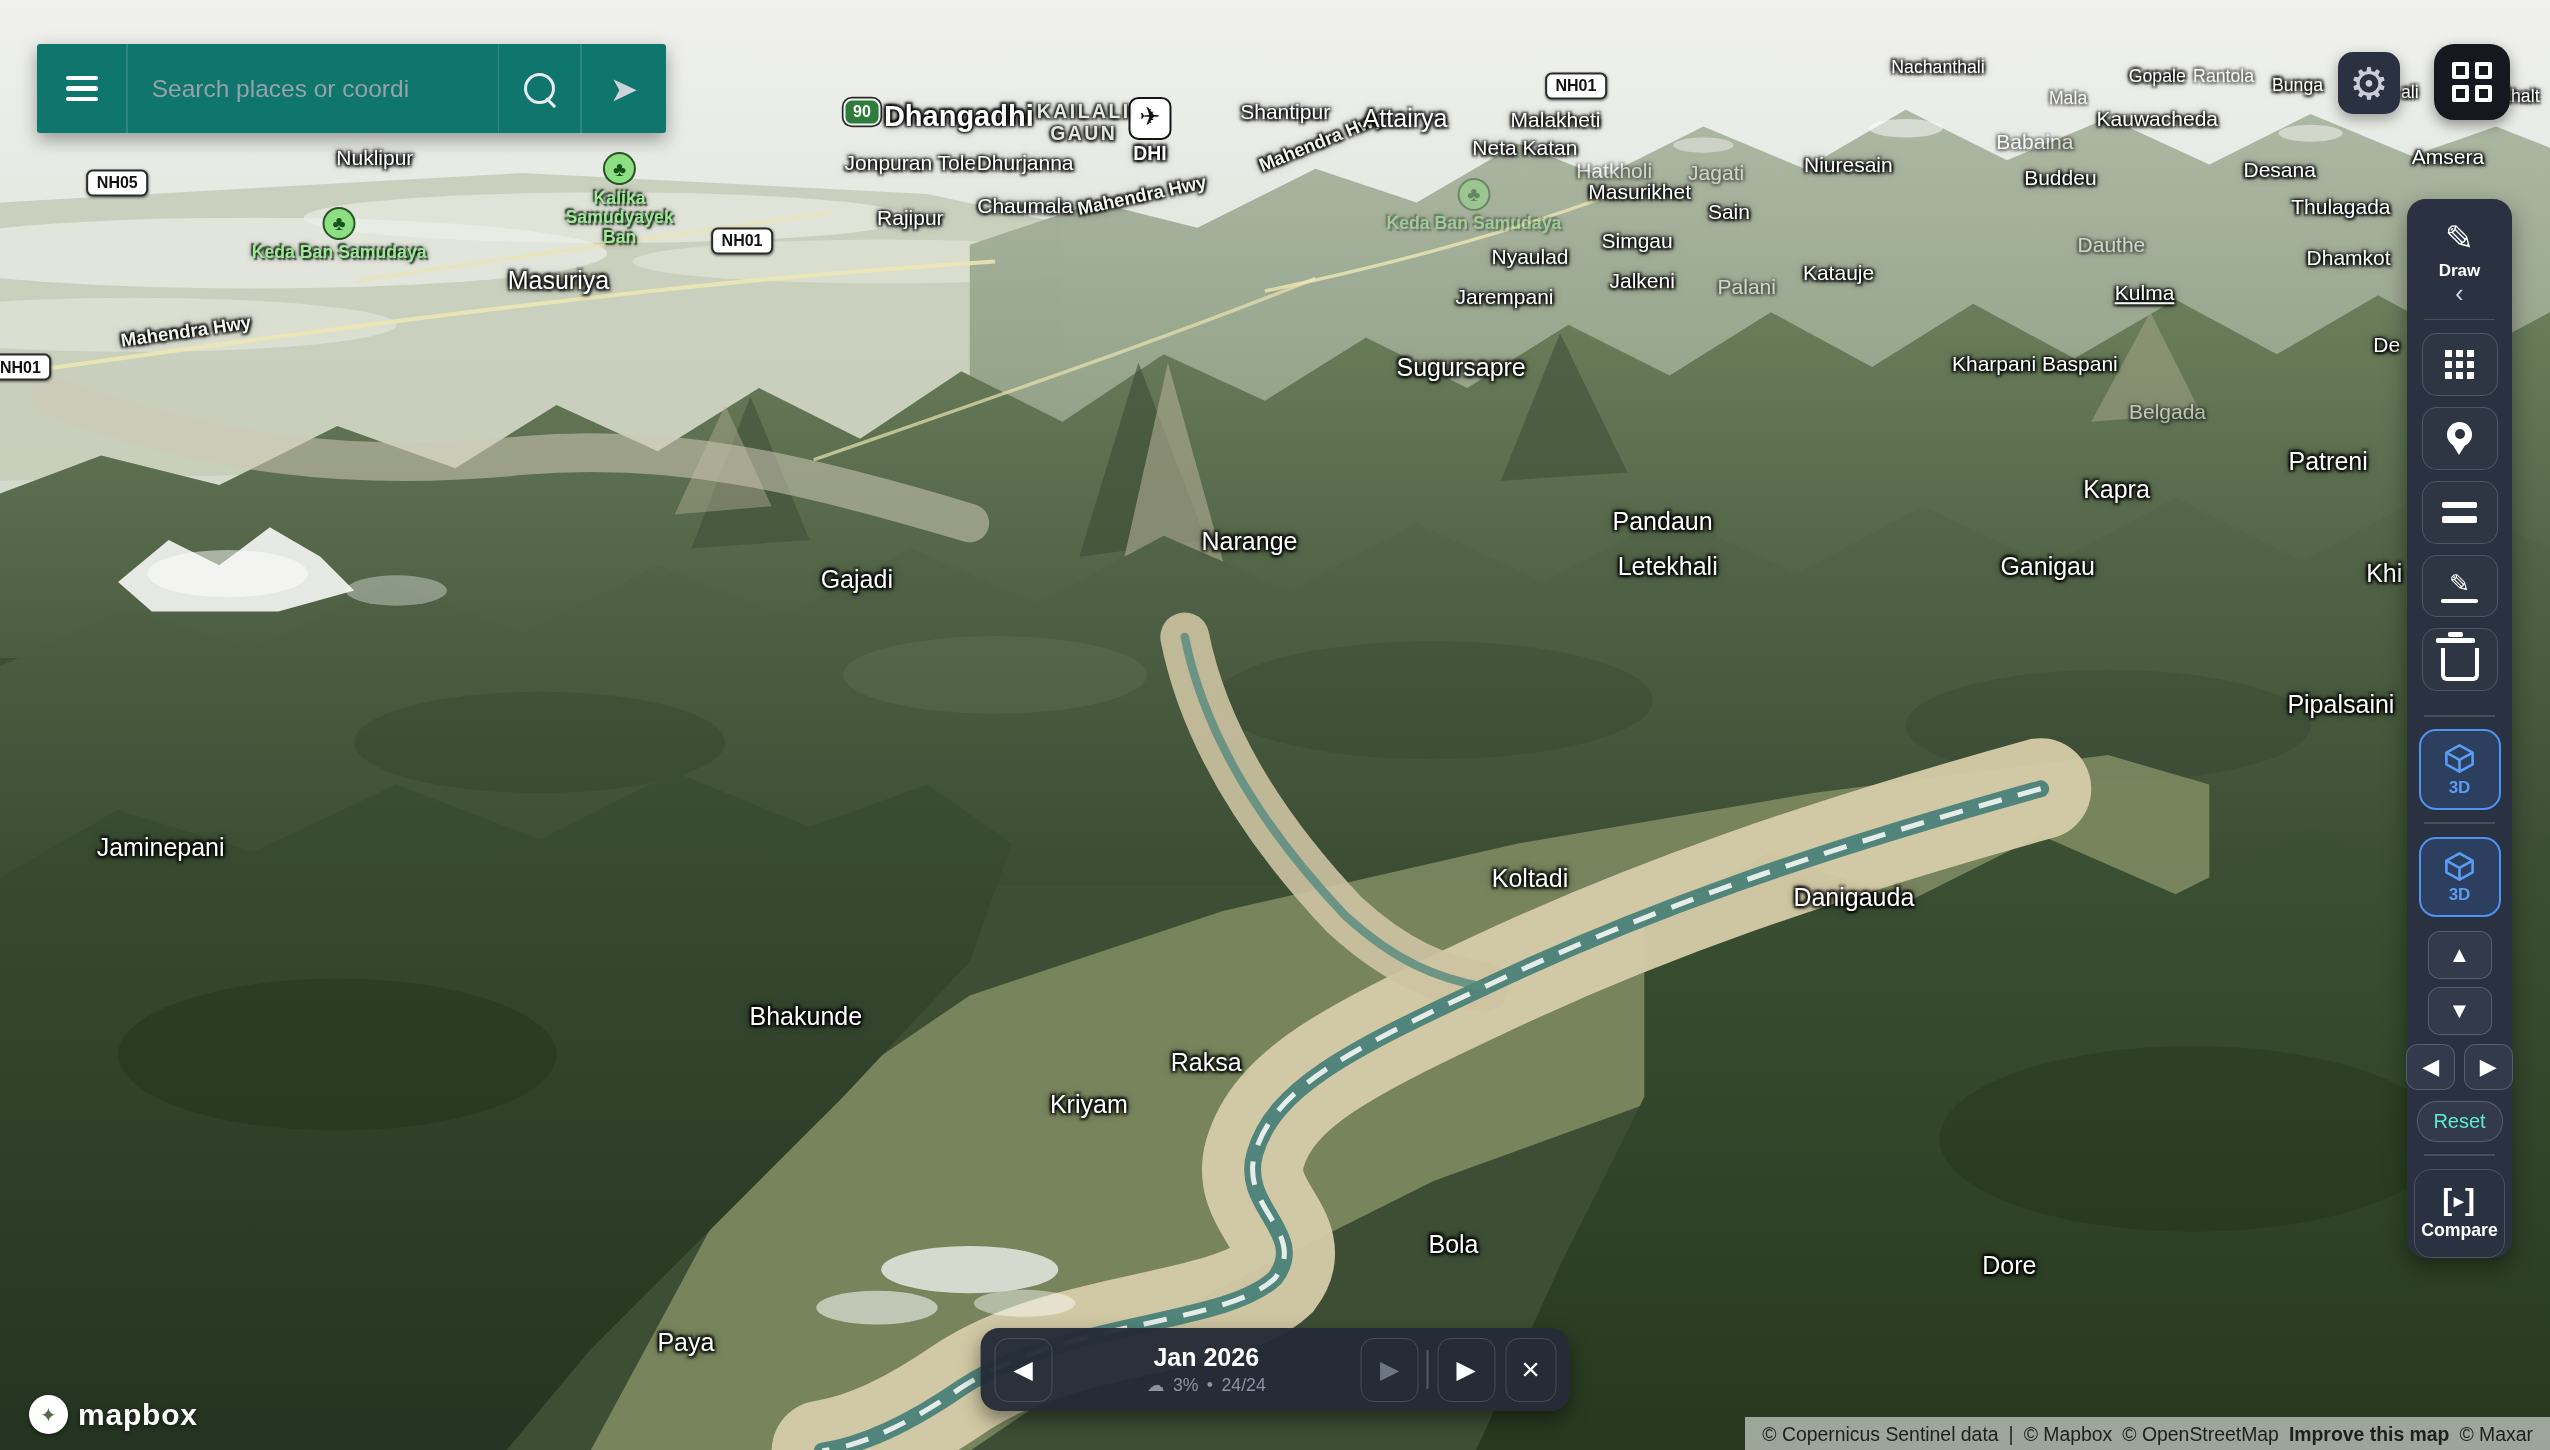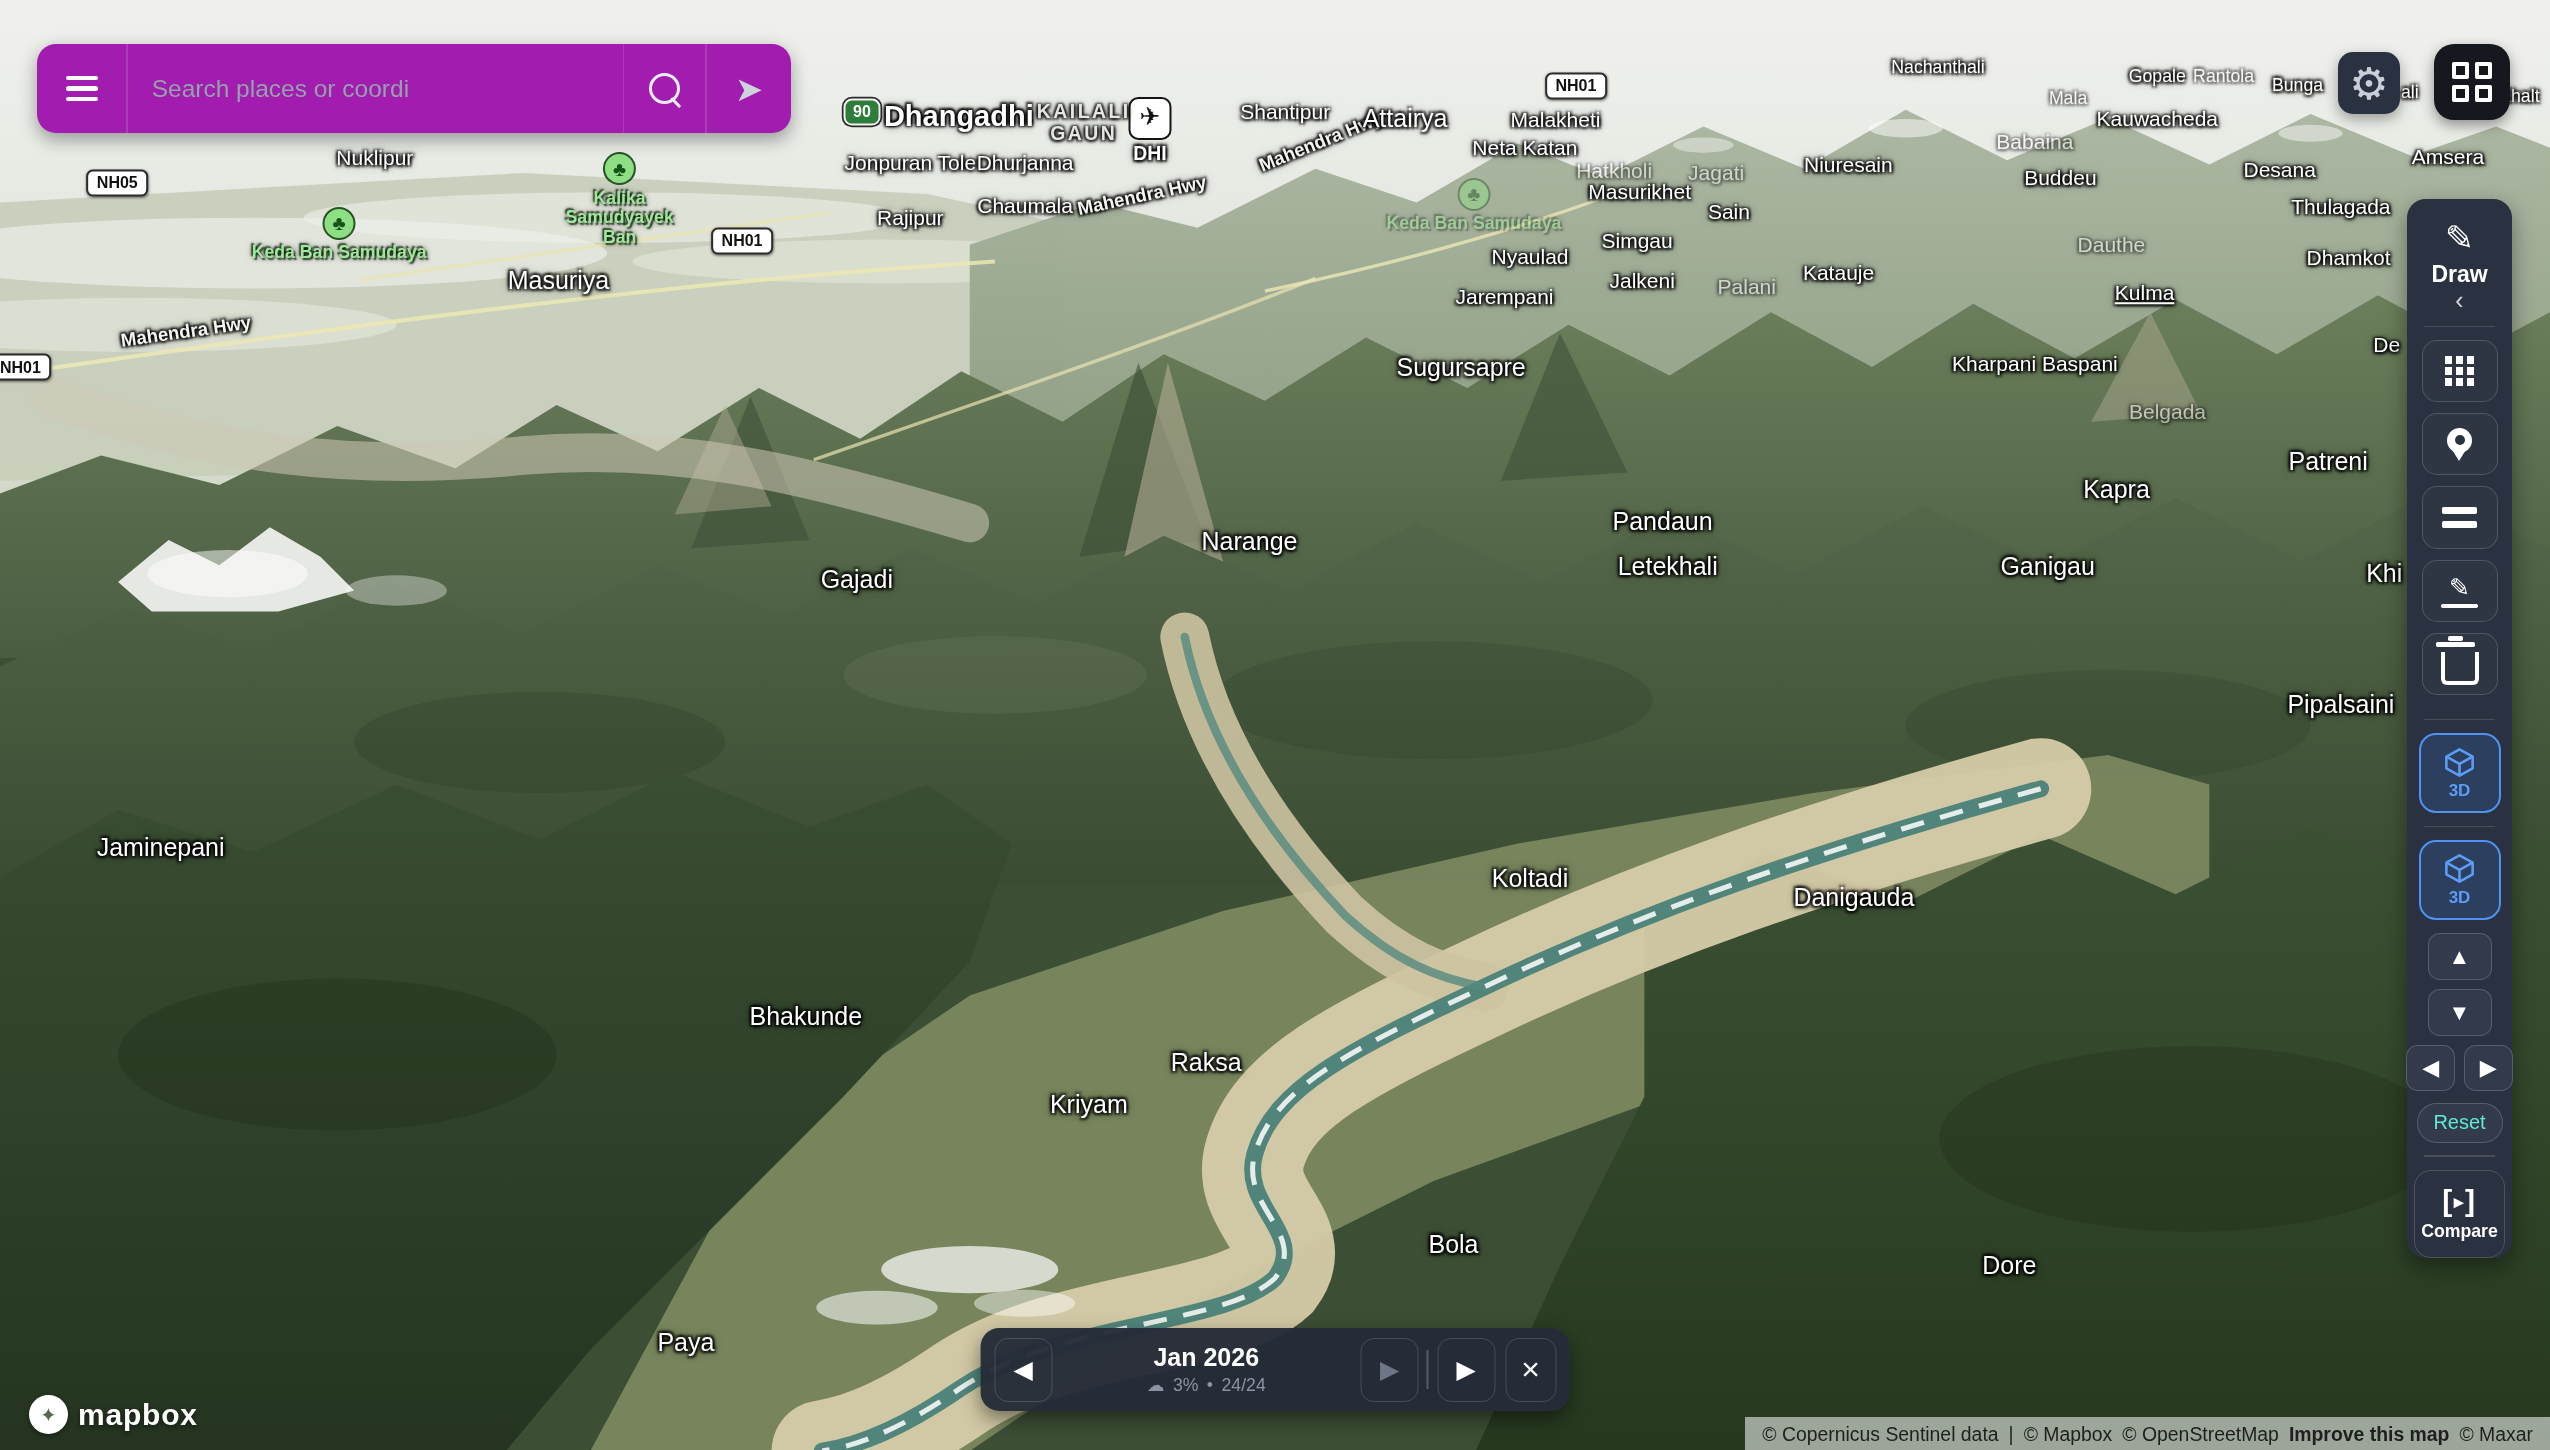--- a/index.html
+++ b/index.html
@@ -29,22 +29,22 @@
         border:2.5px solid rgba(20,60,20,.85);text-shadow:none;}
   .k-shield .ln{background:#fff;border:2.5px solid #2b2b2b;border-radius:6.7px;color:#111;
         font-weight:700;font-size:16px;padding:2.5px 8.4px;text-shadow:none;box-shadow:0 0.8px 2.5px rgba(0,0,0,.45);}
   .k-shieldg .ln{background:#2e7d3a;border:2.5px solid #f2f2f2;border-radius:8.4px;color:#fff;
         font-weight:700;font-size:16px;padding:2.5px 7.6px;text-shadow:none;box-shadow:0 0 0 1.7px #2b2b2b;}
   .apt{width:39px;height:39px;background:#fff;border:2.5px solid #161616;border-radius:10px;color:#111;
         font-size:25px;line-height:35px;text-align:center;margin-bottom:3.4px;text-shadow:none;}
   .k-airport .ln{font-size:19.4px;font-weight:700;}
 
   
-  .searchbar{position:absolute;left:37px;top:44px;width:754px;height:89px;background:#a21caf;
-        border-radius:19px;display:flex;align-items:center;z-index:20;box-shadow:0 6.7px 18.6px rgba(0,0,0,.35);}
+  .searchbar{position:absolute;left:37px;top:44px;width:629px;height:89px;background:#0f766e;
+        border-radius:3px;display:flex;align-items:center;z-index:20;box-shadow:0 6.7px 18.6px rgba(0,0,0,.35);}
   .sb-cell{height:100%;display:flex;align-items:center;justify-content:center;}
   .sb-div{width:1.7px;height:100%;background:rgba(255,255,255,.13);}
   .hamburger{width:89px;flex-direction:column;gap:6.7px;cursor:pointer;}
   .hamburger i{display:block;width:32px;height:4.2px;background:#fff;border-radius:2.5px;}
   .sb-input{flex:1;padding:0 22px;}
   .sb-input input{width:100%;background:transparent;border:none;outline:none;color:#fff;
         font-size:24.5px;font-family:"Liberation Sans",sans-serif;}
   .sb-input input::placeholder{color:#97a0ae;}
   .sb-search{width:81px;cursor:pointer;}
   .mag{position:relative;width:25px;height:25px;border:3.4px solid #e8ebf0;border-radius:50%;}
@@ -60,21 +60,21 @@
         background:#15181f;display:flex;align-items:center;justify-content:center;z-index:20;
         box-shadow:0 5px 13.5px rgba(0,0,0,.4);cursor:pointer;}
   .grid4{display:grid;grid-template-columns:17px 17px;grid-template-rows:17px 17px;gap:6.7px;}
   .grid4 i{border:4.2px solid #fff;border-radius:1.7px;}
 
   
   .toolbar{position:absolute;left:2407px;top:199px;width:105px;height:1059px;background:#2a3140;
         border-radius:18.6px;display:flex;flex-direction:column;align-items:center;z-index:20;
         box-shadow:0 8.4px 22px rgba(0,0,0,.4);}
   .tb-pencil{margin-top:18.6px;font-size:35px;color:#fff;}
-  .tb-title{font-size:23px;font-weight:600;color:#fff;margin-top:3.4px;text-align:center;}
+  .tb-title{font-size:17px;font-weight:600;color:#fff;margin-top:3.4px;text-align:center;}
   .tb-chev{font-size:25px;color:#cfd4dd;margin-top:0px;cursor:pointer;line-height:1;}
   .tb-div{width:71px;height:1.7px;background:rgba(255,255,255,.14);margin:12.7px 0;}
   .tb-btn{width:74px;height:62px;border-radius:15px;border:1.7px solid rgba(255,255,255,.16);
         display:flex;flex-direction:column;align-items:center;justify-content:center;
         margin-bottom:11px;cursor:pointer;background:rgba(255,255,255,.02);}
   .grid9{display:grid;grid-template-columns:repeat(3,7.6px);grid-template-rows:repeat(3,7.6px);gap:3.4px;}
   .grid9 i{background:#fff;}
   .pin{position:relative;width:25px;height:25px;background:#fff;border-radius:50%;margin-bottom:8.4px;}
   .pin::before{content:"";position:absolute;left:7.6px;top:7.6px;width:10px;height:10px;border-radius:50%;background:#2a3140;}
   .pin::after{content:"";position:absolute;left:4.2px;top:20px;border-left:8.4px solid transparent;

